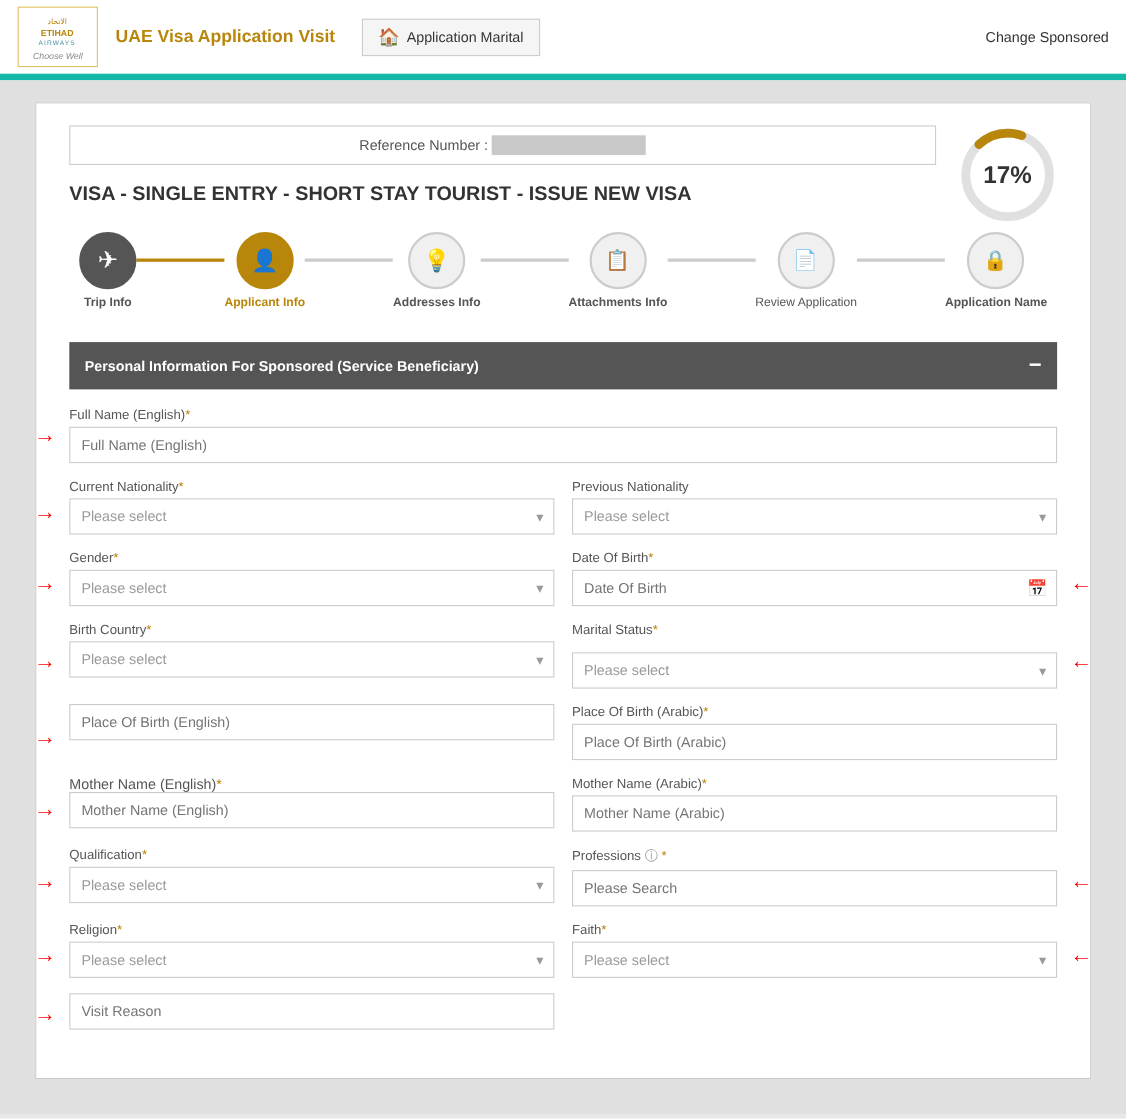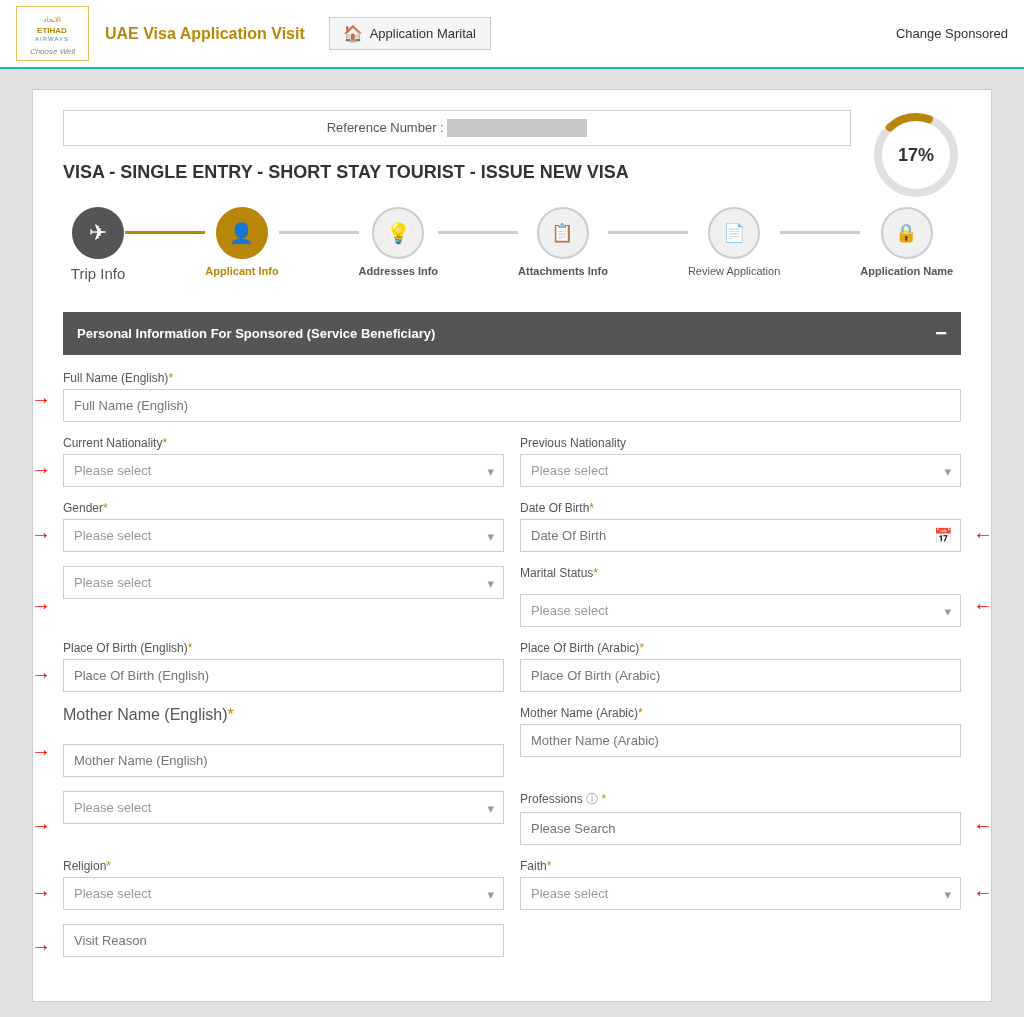--- a/index.html
+++ b/index.html
@@ -1,21 +1,21 @@
 <!DOCTYPE html>
 <html><head>
   <meta charset="utf-8">
   <style>
     * { box-sizing: border-box; margin: 0; padding: 0; }
     body { font-family: Arial, sans-serif; background: #e8e8e8; font-size: 13px; color: #333; }
   </style>
 </head>
 <body>
 
-<div style="background:#fff; border-bottom:2px solid #14b8a6; display:flex; align-items:center; padding:6px 16px; justify-content:space-between;">
+<div style="background:#fff; border-bottom:6px solid #14b8a6; display:flex; align-items:center; padding:6px 16px; justify-content:space-between;">
   <div style="display:flex; align-items:center; gap:16px;">
     <div style="display:flex; flex-direction:column; align-items:center; border:1px solid #e0c060; padding:4px 8px; background:#fff;">
 
       <svg width="55" height="36" viewBox="0 0 55 36">
         <rect x="0" y="0" width="55" height="36" fill="#fff"></rect>
 
         <text x="27" y="11" text-anchor="middle" font-size="7" fill="#b8860b" font-family="Arial">الاتحاد</text>
 
         <text x="27" y="22" text-anchor="middle" font-size="8" fill="#b8860b" font-weight="bold" font-family="Arial">ETIHAD</text>
         <text x="27" y="30" text-anchor="middle" font-size="6" fill="#4a90a4" font-family="Arial" letter-spacing="1">AIRWAYS</text>
@@ -32,35 +32,35 @@
 </div>
 
 <div style="background:#e0e0e0; padding:20px; min-height:940px;">
   <div style="background:#fff; border:1px solid #ccc; max-width:960px; margin:0 auto; padding:20px 30px 30px; position:relative;">
 
     <div style="position:absolute; top:20px; right:30px; width:90px; height:90px;">
       <svg width="90" height="90">
         <circle cx="45" cy="45" r="38" fill="none" stroke="#e0e0e0" stroke-width="8"></circle>
         <circle cx="45" cy="45" r="38" fill="none" stroke="#b8860b" stroke-width="8" stroke-dasharray="42 197" stroke-dashoffset="-150" stroke-linecap="round"></circle>
       </svg>
-      <div style="position:absolute; top:50%; left:50%; transform:translate(-50%,-50%); font-size:18px; font-weight:bold; color:#333;">17%</div>
+      <div style="position:absolute; top:50%; left:50%; transform:translate(-50%,-50%); font-size:22px; font-weight:bold; color:#333;">17%</div>
     </div>
 
     <div style="border:1px solid #ccc; padding:8px 16px; text-align:center; font-size:13px; color:#555; margin-bottom:16px; margin-right:110px;">
       <span>Reference Number :</span>
       <input type="text" style="border: none; background: rgb(200, 200, 200); color: rgb(136, 136, 136); padding: 2px 8px; width: 140px; font-size: 12px;" value="">
     </div>
 
     <h2 style="font-size:18px; font-weight:bold; color:#333; margin-bottom:24px; text-transform:uppercase; margin-right:110px;">VISA - SINGLE ENTRY - SHORT STAY TOURIST - ISSUE NEW VISA</h2>
 
     <div style="display:flex; align-items:flex-start; justify-content:center; margin:10px 0 30px; gap:0;">
 
       <div style="display:flex; flex-direction:column; align-items:center;">
         <div style="width:52px; height:52px; border-radius:50%; background:#555; border:2px solid #555; display:flex; align-items:center; justify-content:center; color:#fff; font-size:22px; z-index:1;">✈</div>
-        <span style="font-size:15px; color:#555; margin-top:6px; font-weight:400;">Trip Info</span>
+        <span style="font-size:11px; color:#555; margin-top:6px; font-weight:700;">Trip Info</span>
       </div>
       <div style="height:3px; width:80px; background:#b8860b; margin-top:24px;"></div>
 
       <div style="display:flex; flex-direction:column; align-items:center;">
         <div style="width:52px; height:52px; border-radius:50%; background:#b8860b; border:2px solid #b8860b; display:flex; align-items:center; justify-content:center; color:#fff; font-size:20px; z-index:1;">👤</div>
         <span style="font-size:11px; color:#b8860b; margin-top:6px; font-weight:bold;">Applicant Info</span>
       </div>
       <div style="height:3px; width:80px; background:#ccc; margin-top:24px;"></div>
 
       <div style="display:flex; flex-direction:column; align-items:center;">
@@ -141,20 +141,21 @@
         <div style="position:relative;">
           <input type="text" style="border: 1px solid rgb(204, 204, 204); padding: 8px 10px; font-size: 13px; color: rgb(153, 153, 153); width: 100%;" placeholder="Date Of Birth">
           <span style="position:absolute; right:8px; top:50%; transform:translateY(-50%); color:#666; font-size:15px; cursor:pointer;">📅</span>
         </div>
       </div>
     </div>
 
     <div style="display:flex; gap:16px; margin-bottom:14px;">
       <div style="flex:1; position:relative;">
         <div style="position:absolute; left:-32px; top:60%; transform:translateY(-50%); color:red; font-size:20px;">→</div>
+        <label style="font-size:12px; color:#555; display:block; margin-bottom:4px;"><span>Birth Country</span><span style="color:#b8860b;">*</span></label>
         <div style="position:relative;">
           <select style="border:1px solid #ccc; padding:8px 10px; font-size:13px; color:#999; width:100%; appearance:none; background:#fff; cursor:pointer;">
             <option>Please select</option>
           </select>
           <span style="position:absolute; right:10px; top:50%; transform:translateY(-50%); color:#999; pointer-events:none;">▾</span>
         </div>
       </div>
       <div style="flex:1; position:relative;">
         <div style="position:absolute; right:-32px; top:60%; transform:translateY(-50%); color:red; font-size:20px;">←</div>
         <label style="font-size:12px; color:#555; display:block; margin-bottom:14px;"><span>Marital Status</span><span style="color:#b8860b;">*</span></label>
@@ -163,44 +164,44 @@
             <option>Please select</option>
           </select>
           <span style="position:absolute; right:10px; top:50%; transform:translateY(-50%); color:#999; pointer-events:none;">▾</span>
         </div>
       </div>
     </div>
 
     <div style="display:flex; gap:16px; margin-bottom:14px;">
       <div style="flex:1; position:relative;">
         <div style="position:absolute; left:-32px; top:60%; transform:translateY(-50%); color:red; font-size:20px;">→</div>
-        <label style="font-size:12px; color:#555; display:block; margin-bottom:4px;"><span>Place Of Birth (English)</span><span style="color:#b8860b;">*</span></label>
         <input type="text" style="border: 1px solid rgb(204, 204, 204); padding: 8px 10px; font-size: 13px; color: rgb(153, 153, 153); width: 100%;" placeholder="Place Of Birth (English)">
       </div>
       <div style="flex:1;">
         <label style="font-size:12px; color:#555; display:block; margin-bottom:4px;"><span>Place Of Birth (Arabic)</span><span style="color:#b8860b;">*</span></label>
         <input type="text" style="border: 1px solid rgb(204, 204, 204); padding: 8px 10px; font-size: 13px; color: rgb(153, 153, 153); width: 100%;" placeholder="Place Of Birth (Arabic)">
       </div>
     </div>
 
     <div style="display:flex; gap:16px; margin-bottom:14px;">
       <div style="flex:1; position:relative;">
         <div style="position:absolute; left:-32px; top:60%; transform:translateY(-50%); color:red; font-size:20px;">→</div>
-        <label style="font-size:16px; color:#555; display:block; margin-bottom:20px;"><span>Mother Name (English)</span><span style="color:#b8860b;">*</span></label>
+        <label style="font-size:13px; color:#555; display:block; margin-bottom:0;"><span>Mother Name (English)</span><span style="color:#b8860b;">*</span></label>
         <input type="text" style="border: 1px solid rgb(204, 204, 204); padding: 8px 10px; font-size: 13px; color: rgb(153, 153, 153); width: 100%;" placeholder="Mother Name (English)">
       </div>
       <div style="flex:1;">
         <label style="font-size:12px; color:#555; display:block; margin-bottom:4px;"><span>Mother Name (Arabic)</span><span style="color:#b8860b;">*</span></label>
         <input type="text" style="border: 1px solid rgb(204, 204, 204); padding: 8px 10px; font-size: 13px; color: rgb(153, 153, 153); width: 100%;" placeholder="Mother Name (Arabic)">
       </div>
     </div>
 
     <div style="display:flex; gap:16px; margin-bottom:14px;">
       <div style="flex:1; position:relative;">
         <div style="position:absolute; left:-32px; top:60%; transform:translateY(-50%); color:red; font-size:20px;">→</div>
+        <label style="font-size:12px; color:#555; display:block; margin-bottom:4px;"><span>Qualification</span><span style="color:#b8860b;">*</span></label>
         <div style="position:relative;">
           <select style="border:1px solid #ccc; padding:8px 10px; font-size:13px; color:#999; width:100%; appearance:none; background:#fff; cursor:pointer;">
             <option>Please select</option>
           </select>
           <span style="position:absolute; right:10px; top:50%; transform:translateY(-50%); color:#999; pointer-events:none;">▾</span>
         </div>
       </div>
       <div style="flex:1; position:relative;">
         <div style="position:absolute; right:-32px; top:60%; transform:translateY(-50%); color:red; font-size:20px;">←</div>
         <label style="font-size:12px; color:#555; display:block; margin-bottom:4px;"><span>Professions</span> <span style="color:#999;">ⓘ</span> <span style="color:#b8860b;">*</span></label>

